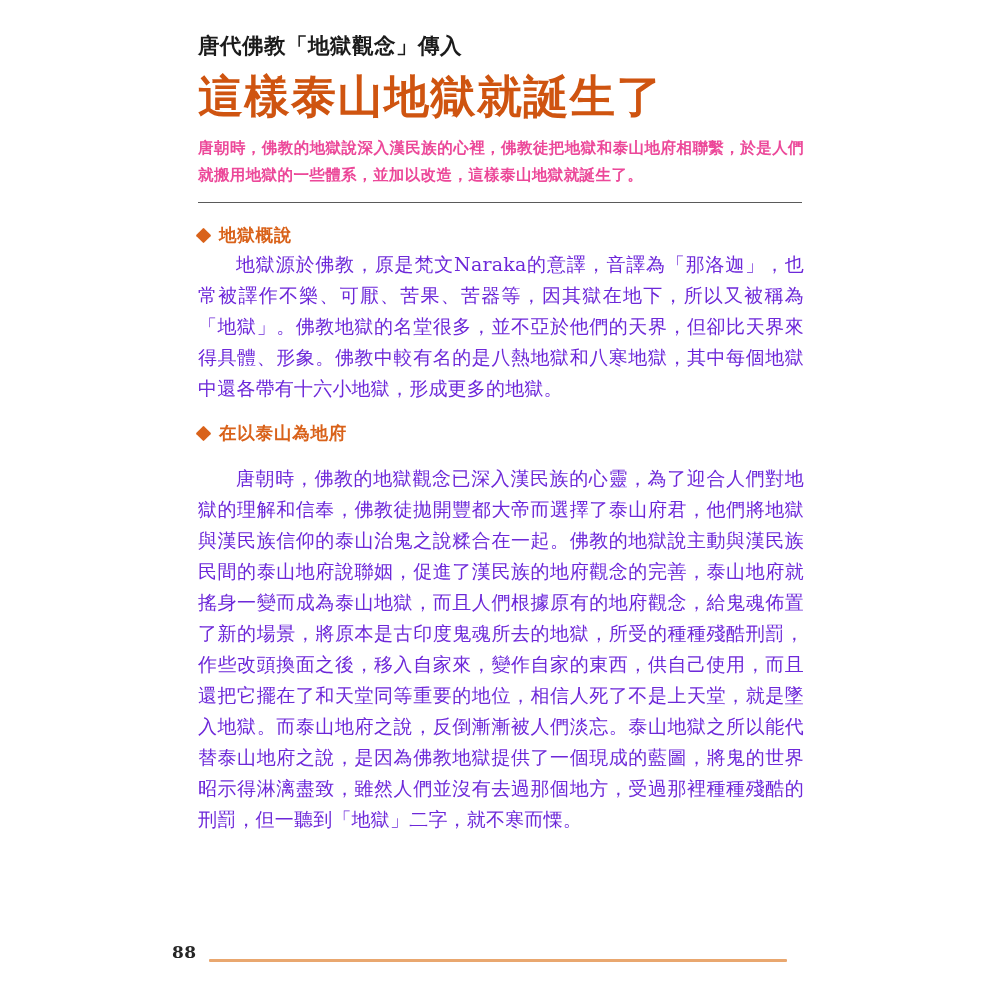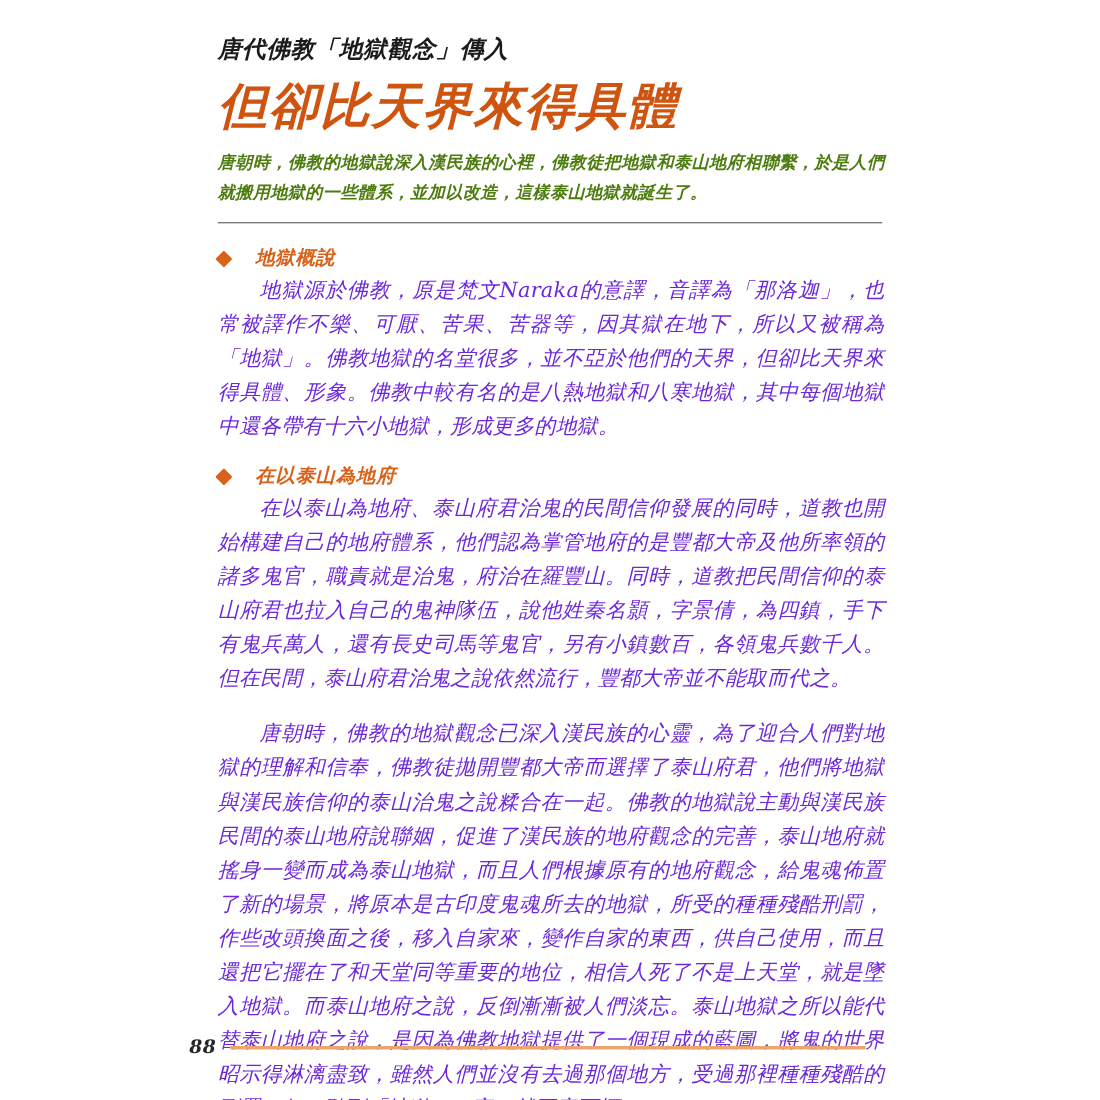--- a/index.html
+++ b/index.html
@@ -16,21 +16,20 @@
     color: #1a1a1a;
     -webkit-font-smoothing: antialiased;
   }
 
   .page {
     position: relative;
     width: 940px;
     height: 1000px;
     background: #ffffff;
     box-sizing: border-box;
-    font-style: italic;
   }
 
   .content {
     position: absolute;
     left: 198px;
     top: 32px;
     width: 606px;
   }
 
   
@@ -50,21 +49,21 @@
     color: #cf5410;
     letter-spacing: 1.5px;
     line-height: 1.18;
     margin: 0 0 12px 0;
     font-family: "DejaVu Serif", "Liberation Serif", serif;
   }
 
   .lede {
     font-size: 15.5px;
     line-height: 1.72;
-    color: #4d7c0f;
+    color: #ec4899;
     font-weight: 700;
     letter-spacing: 0.4px;
     margin: 0 0 14px 0;
     text-align: justify;
     font-family: "DejaVu Serif", "Liberation Serif", serif;
   }
 
   .rule-head {
     height: 0;
     border: 0;
@@ -74,21 +73,21 @@
   }
 
   
   .section {
     margin: 0 0 19px 0;
   }
 
   .section-head {
     display: flex;
     align-items: center;
-    gap: 23px;
+    gap: 10px;
     margin: 0 0 3px 0;
   }
 
   .diamond-icon {
     display: inline-block;
     width: 11px;
     height: 11px;
     background: #d9621a;
     transform: rotate(45deg);
     flex: 0 0 auto;
@@ -116,21 +115,21 @@
     font-family: "DejaVu Serif", "Liberation Serif", serif;
   }
 
   
   .footer {
     position: absolute;
     left: 172px;
     bottom: 38px;
     width: 640px;
     display: flex;
-    align-items: center;
+    align-items: flex-end;
     gap: 12px;
   }
 
   .page-number {
     font-size: 17px;
     font-weight: 700;
     color: #262626;
     letter-spacing: 0.5px;
     flex: 0 0 auto;
     font-family: "DejaVu Serif", "Liberation Serif", serif;
@@ -148,40 +147,39 @@
 </style>
 </head>
 <body>
 
 <div class="page">
 
   <div class="content">
 
     <h2 class="eyebrow">唐代佛教「地獄觀念」傳入</h2>
 
-    <h1 class="main-title">但卻比天界來得具體</h1>
+    <h1 class="main-title">這樣泰山地獄就誕生了</h1>
 
     <p class="lede">唐朝時，佛教的地獄說深入漢民族的心裡，佛教徒把地獄和泰山地府相聯繫，於是人們就搬用地獄的一些體系，並加以改造，這樣泰山地獄就誕生了。</p>
 
     <hr class="rule-head">
 
     <div class="section">
       <div class="section-head">
         <span class="diamond-icon"></span>
         <span class="section-title">地獄概說</span>
       </div>
       <p class="body-text">地獄源於佛教，原是梵文Naraka的意譯，音譯為「那洛迦」，也常被譯作不樂、可厭、苦果、苦器等，因其獄在地下，所以又被稱為「地獄」。佛教地獄的名堂很多，並不亞於他們的天界，但卻比天界來得具體、形象。佛教中較有名的是八熱地獄和八寒地獄，其中每個地獄中還各帶有十六小地獄，形成更多的地獄。</p>
     </div>
 
     <div class="section">
       <div class="section-head">
         <span class="diamond-icon"></span>
         <span class="section-title">在以泰山為地府</span>
       </div>
-      <p class="body-text">在以泰山為地府、泰山府君治鬼的民間信仰發展的同時，道教也開始構建自己的地府體系，他們認為掌管地府的是豐都大帝及他所率領的諸多鬼官，職責就是治鬼，府治在羅豐山。同時，道教把民間信仰的泰山府君也拉入自己的鬼神隊伍，說他姓秦名顥，字景倩，為四鎮，手下有鬼兵萬人，還有長史司馬等鬼官，另有小鎮數百，各領鬼兵數千人。但在民間，泰山府君治鬼之說依然流行，豐都大帝並不能取而代之。</p>
     </div>
 
     <div class="section">
       <p class="body-text">唐朝時，佛教的地獄觀念已深入漢民族的心靈，為了迎合人們對地獄的理解和信奉，佛教徒拋開豐都大帝而選擇了泰山府君，他們將地獄與漢民族信仰的泰山治鬼之說糅合在一起。佛教的地獄說主動與漢民族民間的泰山地府說聯姻，促進了漢民族的地府觀念的完善，泰山地府就搖身一變而成為泰山地獄，而且人們根據原有的地府觀念，給鬼魂佈置了新的場景，將原本是古印度鬼魂所去的地獄，所受的種種殘酷刑罰，作些改頭換面之後，移入自家來，變作自家的東西，供自己使用，而且還把它擺在了和天堂同等重要的地位，相信人死了不是上天堂，就是墜入地獄。而泰山地府之說，反倒漸漸被人們淡忘。泰山地獄之所以能代替泰山地府之說，是因為佛教地獄提供了一個現成的藍圖，將鬼的世界昭示得淋漓盡致，雖然人們並沒有去過那個地方，受過那裡種種殘酷的刑罰，但一聽到「地獄」二字，就不寒而慄。</p>
     </div>
 
   </div>
 
   <div class="footer">
     <span class="page-number">88</span>

